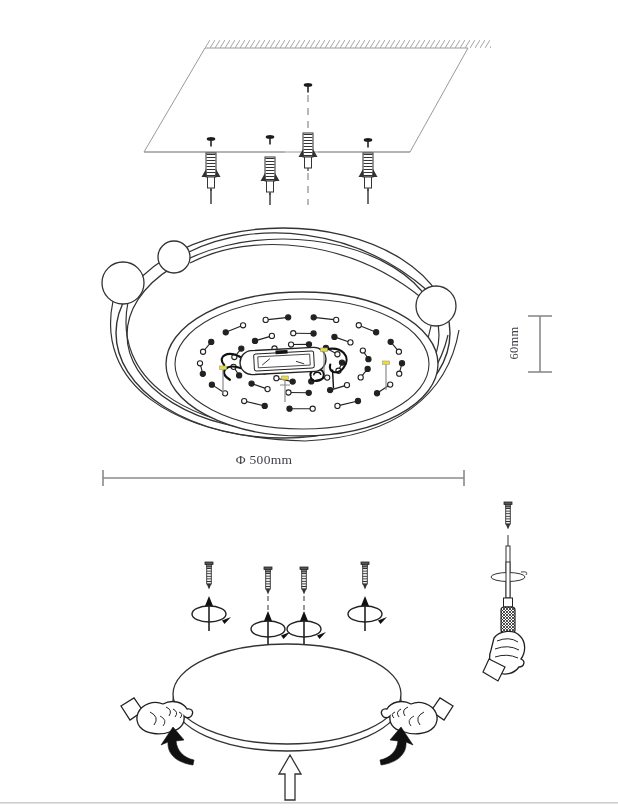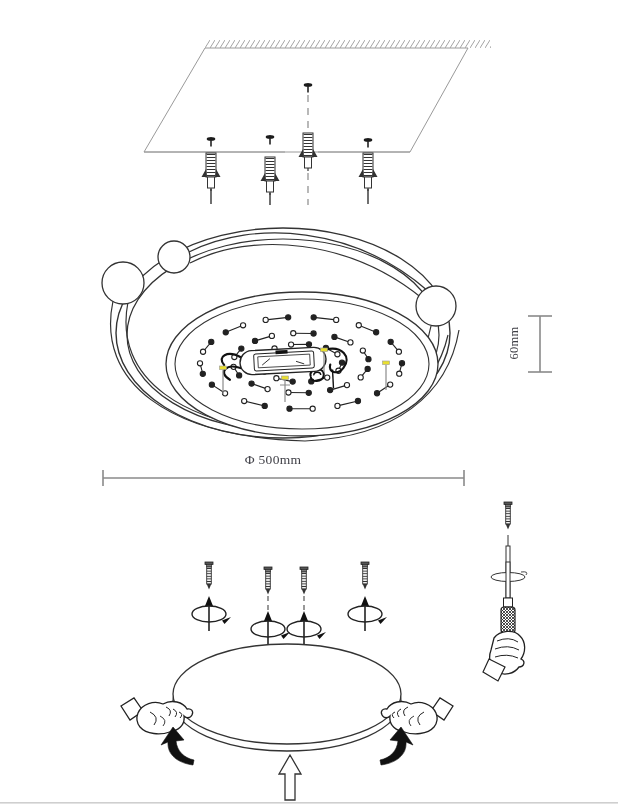--- a/index.html
+++ b/index.html
@@ -5,21 +5,21 @@
   html,body{margin:0;padding:0;background:#fff;}
   .canvas{
     position:relative;width:618px;height:810px;background:#fff;
     font-family:"Liberation Serif", serif;overflow:hidden;
   }
   svg{position:absolute;left:0;top:0;}
   .dim-label{
     position:absolute;color:#3f3f46;font-size:13.5px;letter-spacing:0.3px;
     font-family:"Liberation Serif", serif;text-align:center;
   }
-  .dim-label.phi{left:213px;top:452px;width:120px;}
+  .dim-label.phi{left:204px;top:452px;width:120px;}
   .dim-label.h60{
     left:496px;top:334px;width:40px;height:18px;font-size:12.5px;
     transform:rotate(-90deg);transform-origin:center center;
   }
 </style>
 </head>
 <body>
 
 <div class="canvas">
 

